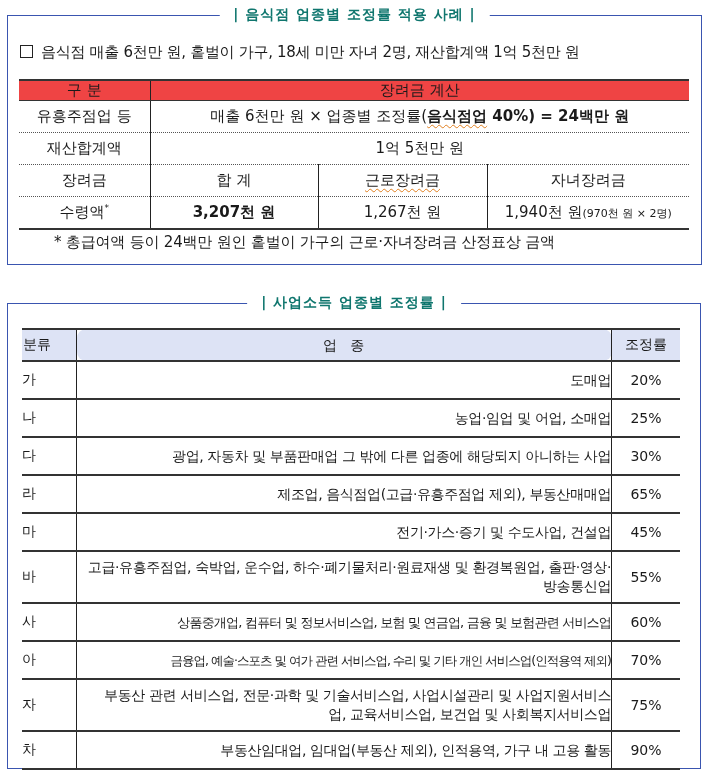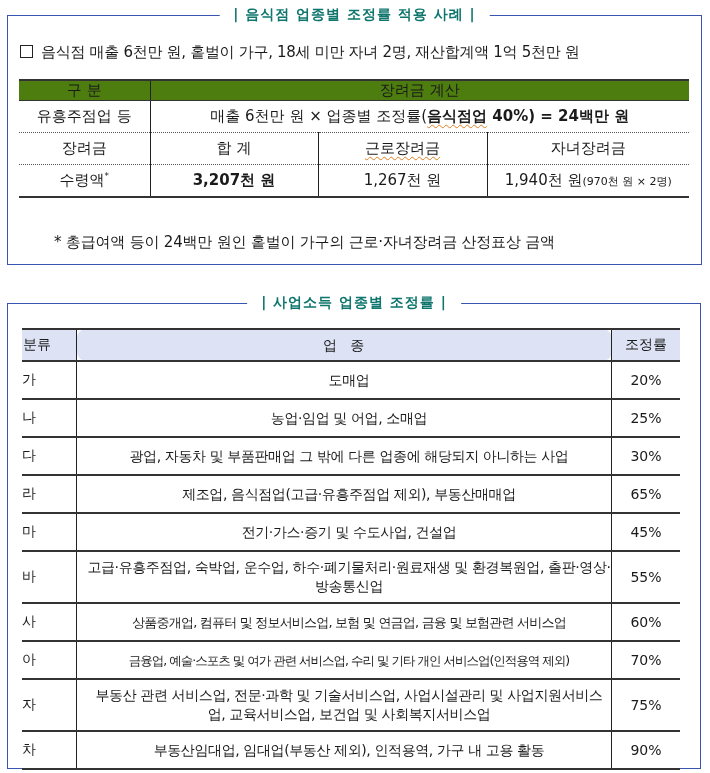--- a/index.html
+++ b/index.html
@@ -12,40 +12,40 @@
 
   
   #box1 { left:7px; top:15px; width:695px; height:250px; }
   #box1 .box-title { left:50%; transform:translateX(-50%); top:-13px; }
   .intro { position:absolute; left:12px; top:27px; font-size:15px; white-space:nowrap; letter-spacing:-0.3px; }
   .intro .sq { display:inline-block; width:11px; height:11px; border:1.3px solid #222; margin-right:8px; vertical-align:-1px; }
 
   table { border-collapse:collapse; position:absolute; font-size:15px; }
   #t1 { left:11px; top:63px; width:670px; }
   #t1 td, #t1 th { text-align:center; padding:0; white-space:nowrap; }
-  #t1 tr.h th { background:#4d7c0f; font-weight:normal; height:19px; border-top:2px solid #333; border-bottom:1.5px solid #333; line-height:19px; }
+  #t1 tr.h th { background:#ef4444; font-weight:normal; height:19px; border-top:2px solid #333; border-bottom:1.5px solid #333; line-height:19px; }
   #t1 tr.r td { height:31px; }
   #t1 tr.dot td { border-bottom:1.5px dotted #555; }
   #t1 tr.last td { border-bottom:2px solid #333; }
   #t1 .vl { border-right:1.5px solid #222; }
   .bold { font-weight:bold; }
   .sm { font-size:11px; }
   .sup { font-size:9px; vertical-align:super; }
   .wavy { text-decoration:underline wavy #e08020; text-decoration-thickness:1px; text-underline-offset:3px; }
   .note { position:absolute; left:12px; top:217px; font-size:15px; white-space:nowrap; letter-spacing:-0.2px;margin-left:34px; }
 
   
   #box2 { left:7px; top:303px; width:694px; height:466px; }
   #box2 .box-title { left:50%; transform:translateX(-50%); top:-13px; }
   #t2 { left:14px; top:24px; width:658px; font-size:14px; }
   #t2 th { background:#dde3f5; font-weight:normal; height:28px; border-top:2px solid #333; border-bottom:2px solid #333; }
   #t2 td { border-bottom:2px solid #333; padding:0; }
   #t2 .cat { width:52px; text-align:left; border-right:1.5px solid #222; }
   #t2 .rate { width:66px; text-align:center; border-left:1.5px solid #222; }
-  #t2 .ind { text-align:center; padding-left:10px; letter-spacing:-0.4px; line-height:19px; }
+  #t2 .ind { text-align:right; padding-left:10px; letter-spacing:-0.4px; line-height:19px; }
   #t2 th.ind { text-align:center; padding-left:0;border-radius:9px; }
   #t2 tr.one td { height:36px; }
   #t2 tr.two td { height:50px; }
 </style>
 </head>
 <body>
 
 <div id="box1" class="box">
   <div class="box-title">| 음식점 업종별 조정률 적용 사례 |</div>
   <div class="intro">
@@ -60,20 +60,24 @@
         <col style="width:202px">
       </colgroup>
     <tbody>
         <tr class="h">
       <th class="vl">구 분</th>
       <th colspan="3">장려금 계산</th>
     </tr>
     <tr class="r dot">
       <td class="vl">유흥주점업 등</td>
       <td colspan="3"><span>매출 6천만 원 × 업종별 조정률(</span><span class="bold wavy">음식점업</span><span class="bold"> 40%)</span><span class="bold"> = 24백만 원</span></td>
+    </tr>
+    <tr class="r dot">
+      <td class="vl">재산합계액</td>
+      <td colspan="3">1억 5천만 원</td>
     </tr>
     <tr class="r dot">
       <td class="vl">장려금</td>
       <td class="vl">합 계</td>
       <td class="vl"><span class="wavy">근로장려금</span></td>
       <td>자녀장려금</td>
     </tr>
     <tr class="r last">
       <td class="vl"><span>수령액</span><span class="sup">*</span></td>
       <td class="vl bold">3,207천 원</td>

